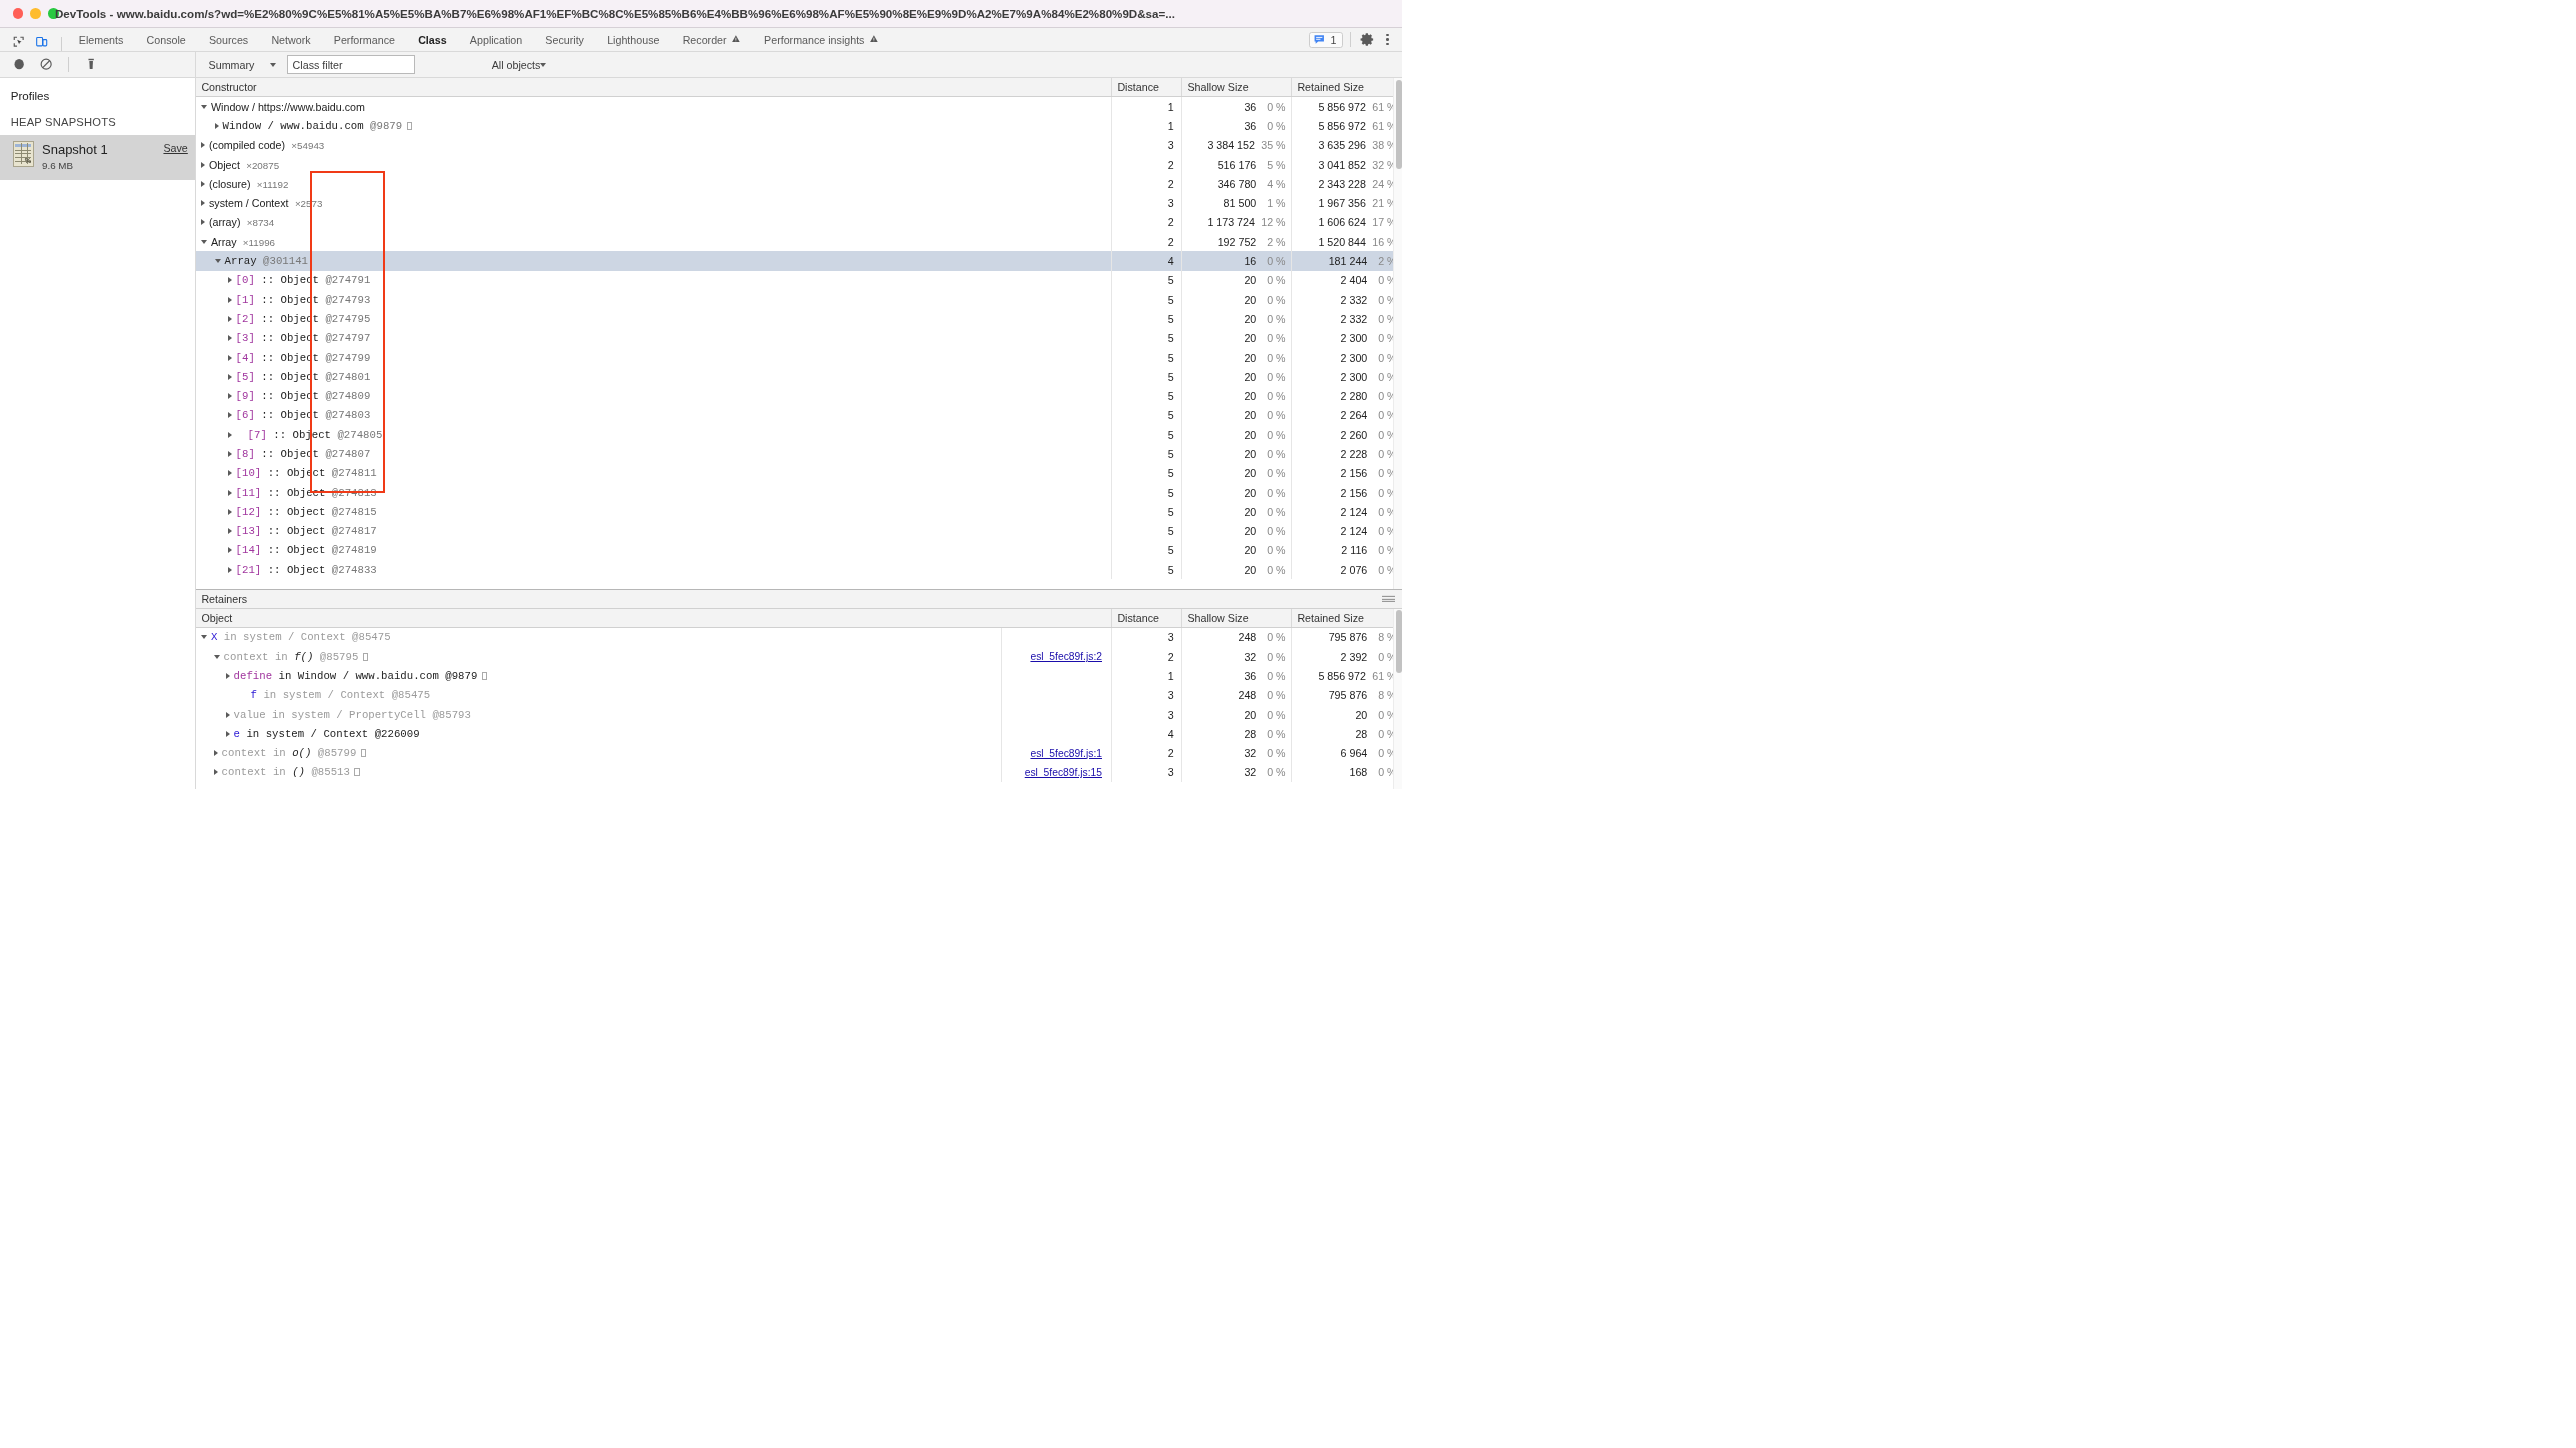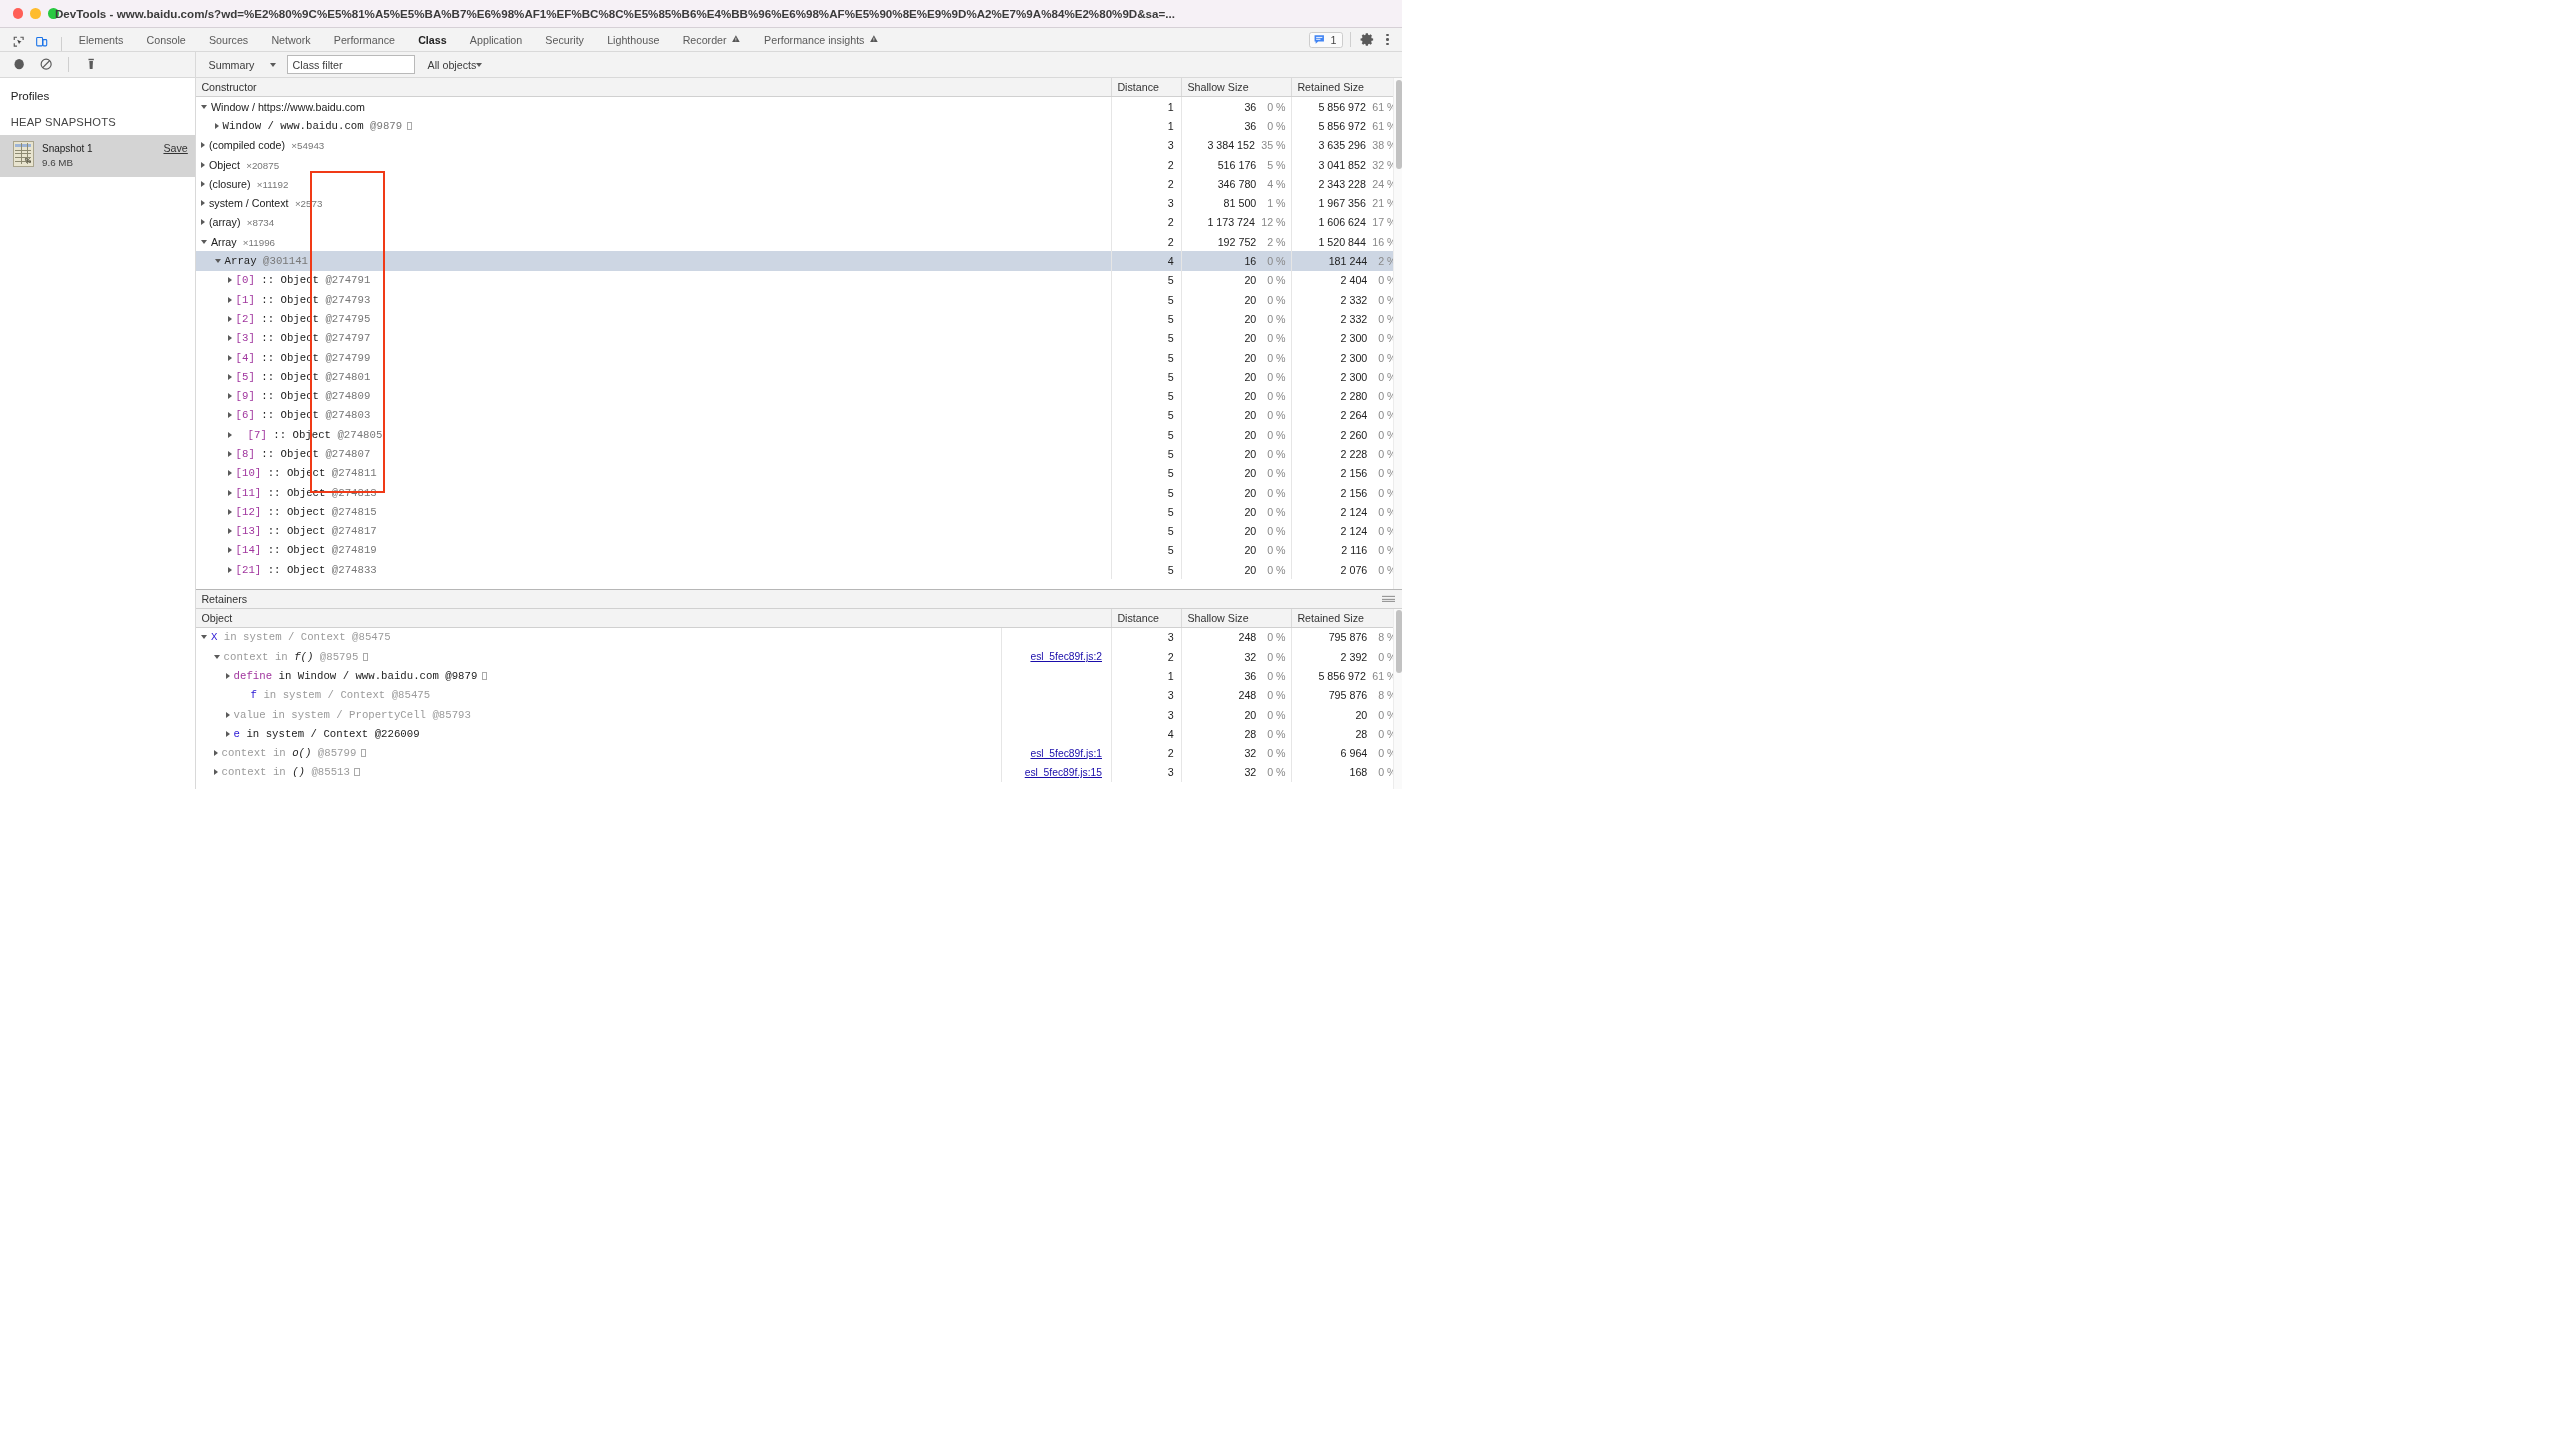--- a/index.html
+++ b/index.html
@@ -118,21 +118,21 @@
     background: #fff;
     font-size: 10.7px;
     color: #3c3c3c;
     padding: 0 4.5px;
     font-family: "Liberation Sans", sans-serif;
     margin-left: 3.6px;
   }
   .class-filter::placeholder { color: #3c3c3c; }
   .allobj {
     display: flex; align-items: center;
-    justify-content: flex-start;
+    justify-content: center;
     width: 190px;
     margin-left: 12.5px;
     padding-right: 7.2px;
     font-size: 10.7px; color: #3c3c3c;
     cursor: pointer;
   }
 
   
   .body-wrap { display: flex; height: calc(789px - 28px - 24px - 26px); }
   .sidebar {
@@ -156,21 +156,21 @@
     border: 0.9px solid #a9a48d;
     flex-shrink: 0;
     position: relative;
     overflow: hidden;
   }
   .snap-icon .ln { position: absolute; left: 1.8px; right: 1.8px; height: 0.9px; background: #8d8a72; }
   .snap-icon .vln { position: absolute; top: 1.8px; bottom: 1.8px; width: 0.9px; background: #8d8a72; }
   .snap-icon .hd { position: absolute; left: 1.8px; right: 1.8px; top: 2.7px; height: 2.7px; background: #9db4d6; }
   .snap-icon .pct { position: absolute; right: 1.8px; bottom: 0.9px; font-size: 7.2px; color: #4c4a3a; font-weight: bold; }
   .snap-text { flex: 1; line-height: 1.35; }
-  .snap-name { font-size: 10px; color: #222; }
+  .snap-name { font-size: 13px; color: #222; }
   .snap-size { font-size: 9.8px; color: #444; }
   .snap-save {
     font-size: 10.7px; color: #333;
     text-decoration: underline;
     cursor: pointer;
     margin-top: 0.9px;
   }
 
   .main { flex: 1; display: flex; flex-direction: column; min-width: 0; }
 

